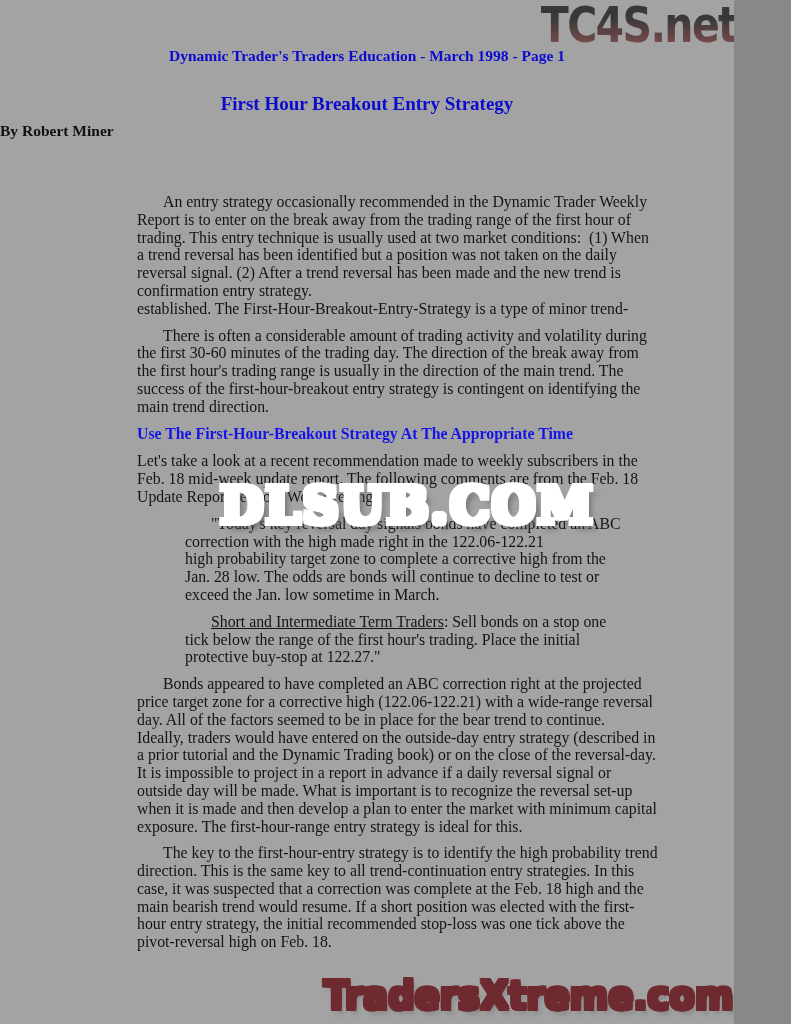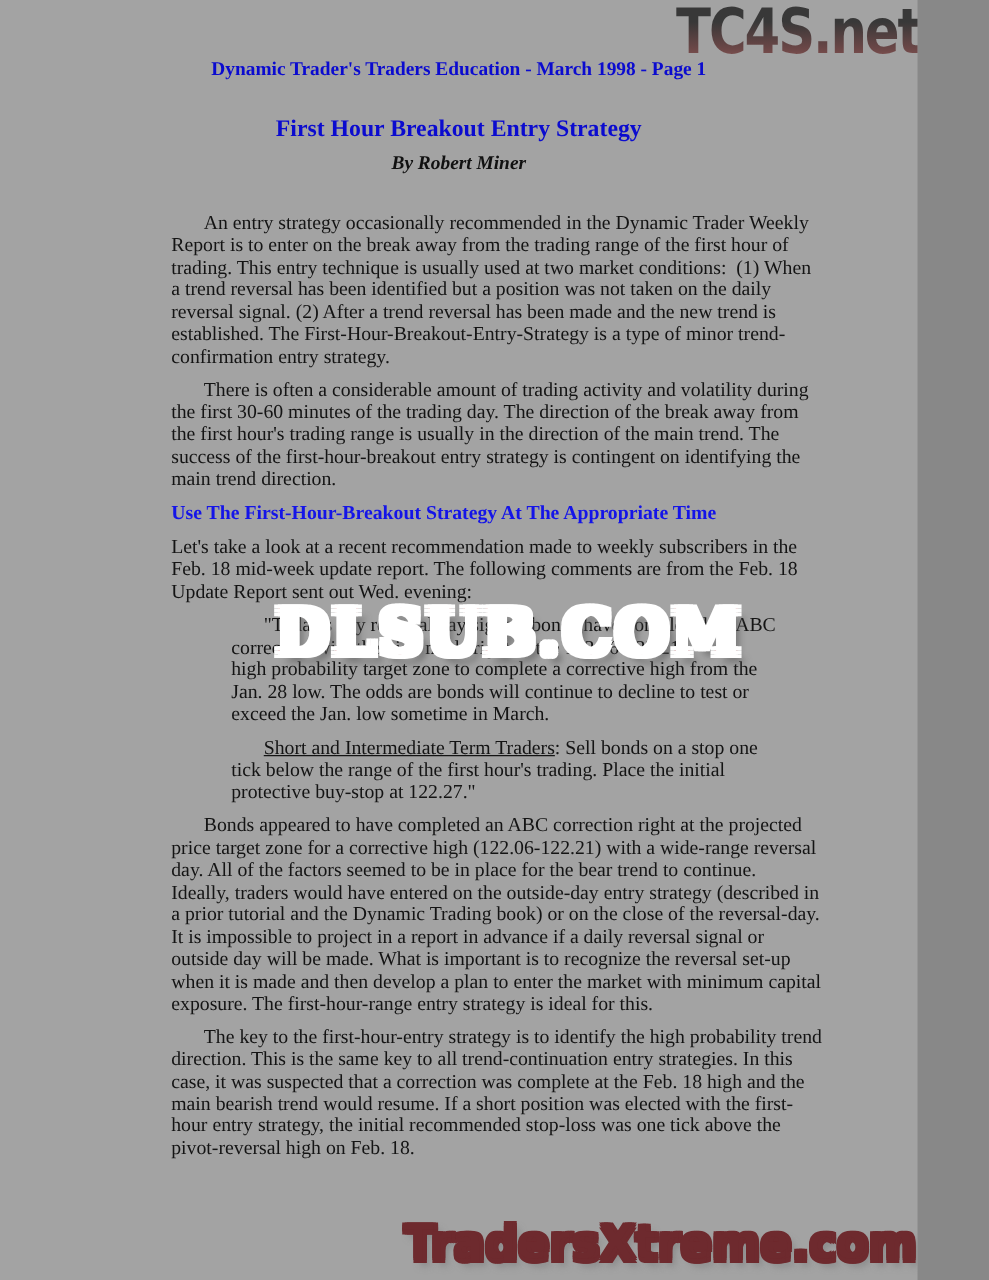--- a/index.html
+++ b/index.html
@@ -15,25 +15,25 @@
   .doc-header{
     position:absolute;top:47px;left:0;width:100%;
     text-align:center;font-weight:bold;font-size:15.5px;color:#0b0bcf;
   }
   .doc-title{
     position:absolute;top:93px;left:0;width:100%;
     text-align:center;font-weight:bold;font-size:19px;color:#0b0bcf;
   }
   .doc-byline{
     position:absolute;top:122px;left:0;width:100%;
-    text-align:center;font-weight:bold;font-size:15.5px;color:#111;font-style:italic;
+    font-weight:bold;font-size:15.5px;color:#111;
   }
   
   .doc-body{
-    position:absolute;top:170px;left:137px;width:557px;
+    position:absolute;top:193px;left:137px;width:557px;
     font-size:15.8px;
   }
   .block{margin:0 0 9px 0;}
   .line{line-height:17.8px;white-space:pre;}
   .line.first{padding-left:26px;}
   .heading{color:#1414e8;font-weight:bold;margin-bottom:10px;}
   .quote{margin-left:48px;width:425px;}
   .seg-i{}
   .seg-u{text-decoration:underline;margin-top:27px;}
   .seg-link{color:#0000dd;font-weight:bold;text-decoration:underline;cursor:pointer;}
@@ -89,22 +89,22 @@
 
   <div class="doc-byline">By Robert Miner</div>
 
   <div class="doc-body">
       <div class="block para">
         <div class="line first"><span>An entry strategy occasionally recommended in the Dynamic Trader Weekly</span></div>
         <div class="line"><span>Report is to enter on the break away from the trading range of the first hour of</span></div>
         <div class="line"><span>trading. This entry technique is usually used at two market conditions:  (1) When</span></div>
         <div class="line"><span>a trend reversal has been identified but a position was not taken on the daily</span></div>
         <div class="line"><span>reversal signal. (2) After a trend reversal has been made and the new trend is</span></div>
+        <div class="line"><span>confirmation entry strategy.</span></div>
         <div class="line"><span>established. The First-Hour-Breakout-Entry-Strategy is a type of minor trend-</span></div>
-        <div class="line"><span>confirmation entry strategy.</span></div>
       </div>
       <div class="block para">
         <div class="line first"><span>There is often a considerable amount of trading activity and volatility during</span></div>
         <div class="line"><span>the first 30-60 minutes of the trading day. The direction of the break away from</span></div>
         <div class="line"><span>the first hour's trading range is usually in the direction of the main trend. The</span></div>
         <div class="line"><span>success of the first-hour-breakout entry strategy is contingent on identifying the</span></div>
         <div class="line"><span>main trend direction.</span></div>
       </div>
       <div class="block heading">
         <div class="line"><span>Use The First-Hour-Breakout Strategy At The Appropriate Time</span></div>

